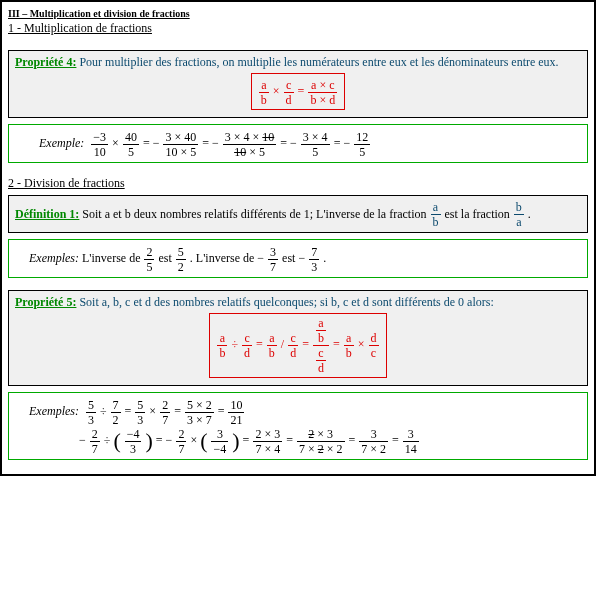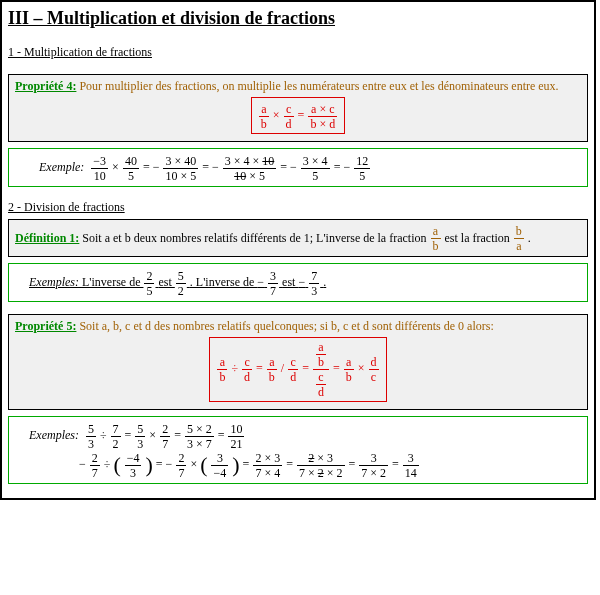--- a/index.html
+++ b/index.html
@@ -13,41 +13,41 @@
   .page {
     width: 596px;
     border: 2px solid #000;
     margin: 0;
     padding: 6px 6px 8px 6px;
     box-sizing: border-box;
   }
   .title {
     font-weight: bold;
     text-decoration: underline;
-    font-size: 18px;
-    margin-bottom: 16px;
+    font-size: 10px;
+    margin-bottom: 2px;
   }
   .subtitle {
     text-decoration: underline;
     margin-bottom: 14px;
   }
   .section {
     text-decoration: underline;
     margin-top: 13px;
     margin-bottom: 4px;
   }
   .box {
     padding: 4px 6px;
     margin-bottom: 6px;
   }
   .box-gray  { border: 1px solid #000; background: #f0f0f0; }
   .box-green { border: 1.5px solid #0a0; background: #fff; }
   .label-green { color: #080; font-weight: bold; text-decoration: underline; text-align: center; }
   .label-blue  { color: #00d; text-decoration: underline; }
-  .red { color: #a16207; }
+  .red { color: #0c4a6e; }
   .underline-red { color: #d00; text-decoration: underline; }
   .formula-box {
     display: inline-block;
     border: 1px solid #d00;
     color: #d00;
     padding: 3px 6px;
     margin: 3px 0;
   }
   .center { text-align: center; }
   .italic { font-style: italic; text-align: right; }
@@ -118,21 +118,21 @@
 
   <div class="box box-gray eqline">
     <span class="label-green">Définition 1:</span>
     <span>Soit a et b deux nombres relatifs différents de 1; L'inverse de la fraction </span>
     <span class="frac red"><span class="n">a</span><span class="d">b</span></span>
     <span> est la fraction </span>
     <span class="frac red"><span class="n">b</span><span class="d">a</span></span>
     <span>.</span>
   </div>
 
-  <div class="box box-green eqline" style="padding-left:20px;text-decoration:underline;">
+  <div class="box box-green eqline" style="padding-left:20px;">
     <span class="italic">Exemples:</span>
     <span>L'inverse de </span>
     <span class="frac"><span class="n">2</span><span class="d">5</span></span>
     <span> est </span>
     <span class="frac"><span class="n">5</span><span class="d">2</span></span>
     <span>. L'inverse de </span>
     <span>−</span>
     <span class="frac"><span class="n">3</span><span class="d">7</span></span>
     <span> est </span>
     <span>−</span>

